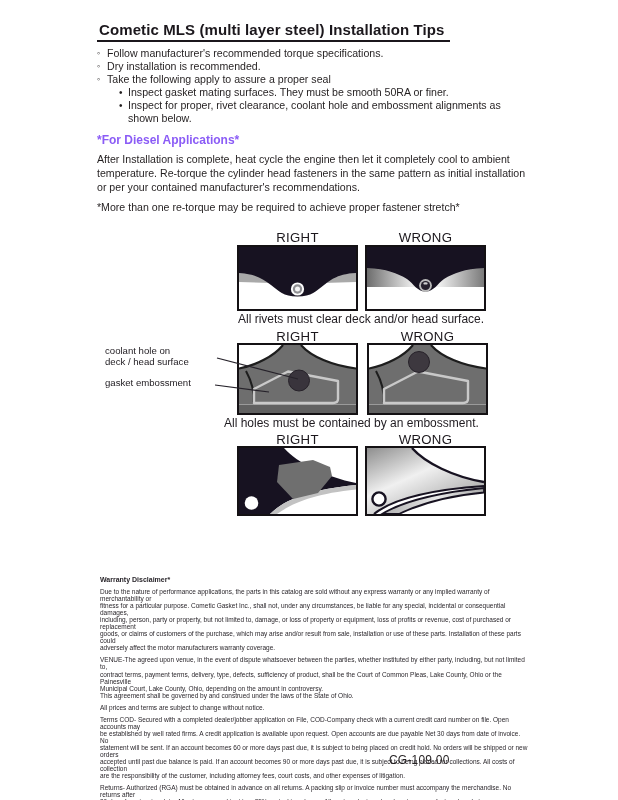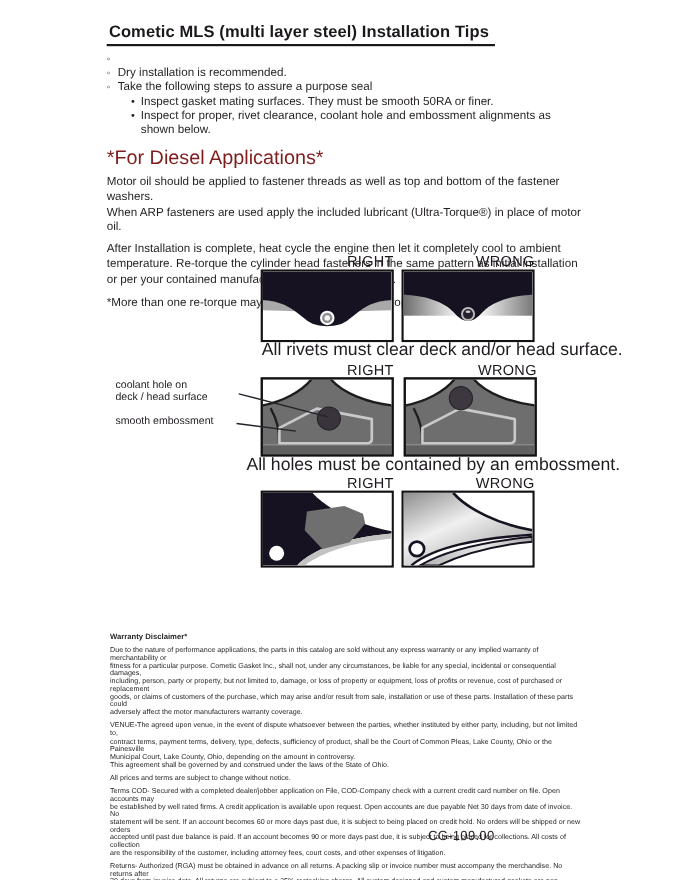--- a/index.html
+++ b/index.html
@@ -11,72 +11,71 @@
   .top-block{position:absolute;left:97px;top:21px;width:436px;}
   .doc-title{
     display:inline-block;font-size:15px;font-weight:bold;letter-spacing:.1px;
     border-bottom:2.2px solid #1b171c;padding:0 5px 2px 2px;color:#1b171c;
   }
   .bullet-list{margin-top:5px;}
   .bullet-row{display:flex;font-size:10.6px;line-height:13px;}
   .bullet-row .marker{width:10px;flex:0 0 10px;font-size:9px;line-height:13px;text-align:left;}
   .bullet-row.sub{margin-left:22px;}
   .bullet-row.sub .marker{font-size:10px;width:9px;flex:0 0 9px;}
-  .diesel-heading{font-size:18px;font-weight:normal;margin-top:8px;color:#7f1d1d;}
+  .diesel-heading{font-size:12px;font-weight:bold;margin-top:8px;color:#8b5cf6;}
   .body-para{font-size:10.6px;line-height:13.8px;margin-top:6px;white-space:pre-line;}
   .body-para.first{margin-top:5px;}
   .body-para.note{margin-top:7px;}
   
   .fig-row{position:absolute;left:0;width:618px;}
-  .fig-label{position:absolute;top:0;width:121px;text-align:right;font-size:13.2px;color:#1b171c;letter-spacing:.3px;}
+  .fig-label{position:absolute;top:0;width:121px;text-align:center;font-size:13.2px;color:#1b171c;letter-spacing:.3px;}
   .fig-box{position:absolute;width:121px;border:2px solid #141114;box-sizing:border-box;background:#fff;}
   .fig-box svg{display:block;width:100%;height:100%;}
-  .fig-caption{position:absolute;font-size:16px;line-height:12px;color:#1f1b20;white-space:pre-line;}
+  .fig-caption{position:absolute;font-size:12px;line-height:12px;color:#1f1b20;white-space:pre-line;}
   .annotation{position:absolute;width:112px;text-align:left;font-size:9.6px;line-height:10.8px;color:#1f1b20;white-space:pre-line;}
   .pointer-overlay{position:absolute;pointer-events:none;}
   
   .disclaimer{position:absolute;left:100px;top:576px;width:430px;color:#2a262b;}
   .disclaimer h4{margin:0 0 5px 0;font-size:7px;font-weight:bold;}
   .disc-para{font-size:6.5px;line-height:7.05px;margin:0 0 5px 0;white-space:pre-line;}
   
   .footer-code{position:absolute;left:389px;top:753px;font-size:12px;letter-spacing:.2px;color:#231f20;}
 </style>
 </head>
 <body>
 
 <div class="page">
 
   <div class="top-block">
     <div class="doc-title">Cometic MLS (multi layer steel) Installation Tips</div>
 
     <div class="bullet-list">
       <div class="bullet-row">
         <span class="marker">◦</span>
+        <span>Follow manufacturer's recommended torque specifications.</span>
       </div>
       <div class="bullet-row">
         <span class="marker">◦</span>
         <span>Dry installation is recommended.</span>
       </div>
       <div class="bullet-row">
         <span class="marker">◦</span>
-        <span>Take the following steps to assure a purpose seal</span>
+        <span>Take the following apply to assure a proper seal</span>
       </div>
       <div class="bullet-row sub">
         <span class="marker">•</span>
         <span>Inspect gasket mating surfaces.  They must be smooth 50RA or finer.</span>
       </div>
       <div class="bullet-row sub">
         <span class="marker">•</span>
         <span>Inspect for proper, rivet clearance, coolant hole and embossment alignments as shown below.</span>
       </div>
     </div>
 
     <div class="diesel-heading">*For Diesel Applications*</div>
-    <div class="body-para first">Motor oil should be applied to fastener threads as well as top and bottom of the fastener washers.
-When ARP fasteners are used apply the included lubricant (Ultra-Torque®) in place of motor oil.</div>
     <div class="body-para">After Installation is complete, heat cycle the engine then let it completely cool to ambient
 temperature. Re-torque the cylinder head fasteners in the same pattern as initial installation
 or per your contained manufacturer's recommendations.</div>
     <div class="body-para note">*More than one re-torque may be required to achieve proper fastener stretch*</div>
   </div>
 
   <div class="fig-row" style="top:230px;height:100px;">
     <div class="fig-label" style="left:237px;">RIGHT</div>
     <div class="fig-label" style="left:365px;">WRONG</div>
 
@@ -113,21 +112,21 @@
 
     <div class="fig-caption" style="left:238px;top:83px;">All rivets must clear deck and/or head surface.</div>
   </div>
 
   <div class="fig-row" style="top:329px;height:105px;">
     <div class="fig-label" style="left:237px;">RIGHT</div>
     <div class="fig-label" style="left:367px;">WRONG</div>
 
     <div class="annotation" style="left:105px;top:17px;">coolant hole on
 deck / head surface</div>
-    <div class="annotation" style="left:105px;top:49px;">smooth embossment</div>
+    <div class="annotation" style="left:105px;top:49px;">gasket embossment</div>
 
     <div class="fig-box" style="left:237px;top:14px;height:72px;background:#6e6e6e;">
       <svg viewBox="0 0 117 68" preserveAspectRatio="none">
         <rect x="0" y="0" width="117" height="68" fill="#6e6e6e"></rect>
         <rect x="0" y="59" width="117" height="1" fill="#9a9a9a"></rect>
         <rect x="0" y="60" width="117" height="8" fill="#616161"></rect>
         <path d="M0,0 H44 C35,11 18,20 0,23.5 Z" fill="#ffffff"></path>
         <path d="M44,0 C35,11 18,20 0,23.5" fill="none" stroke="#1d1d1d" stroke-width="2.2"></path>
         <path d="M117,0 H62 C72,12 95,21 117,23.5 Z" fill="#ffffff"></path>
         <path d="M62,0 C72,12 95,21 117,23.5" fill="none" stroke="#1d1d1d" stroke-width="2.2"></path>

